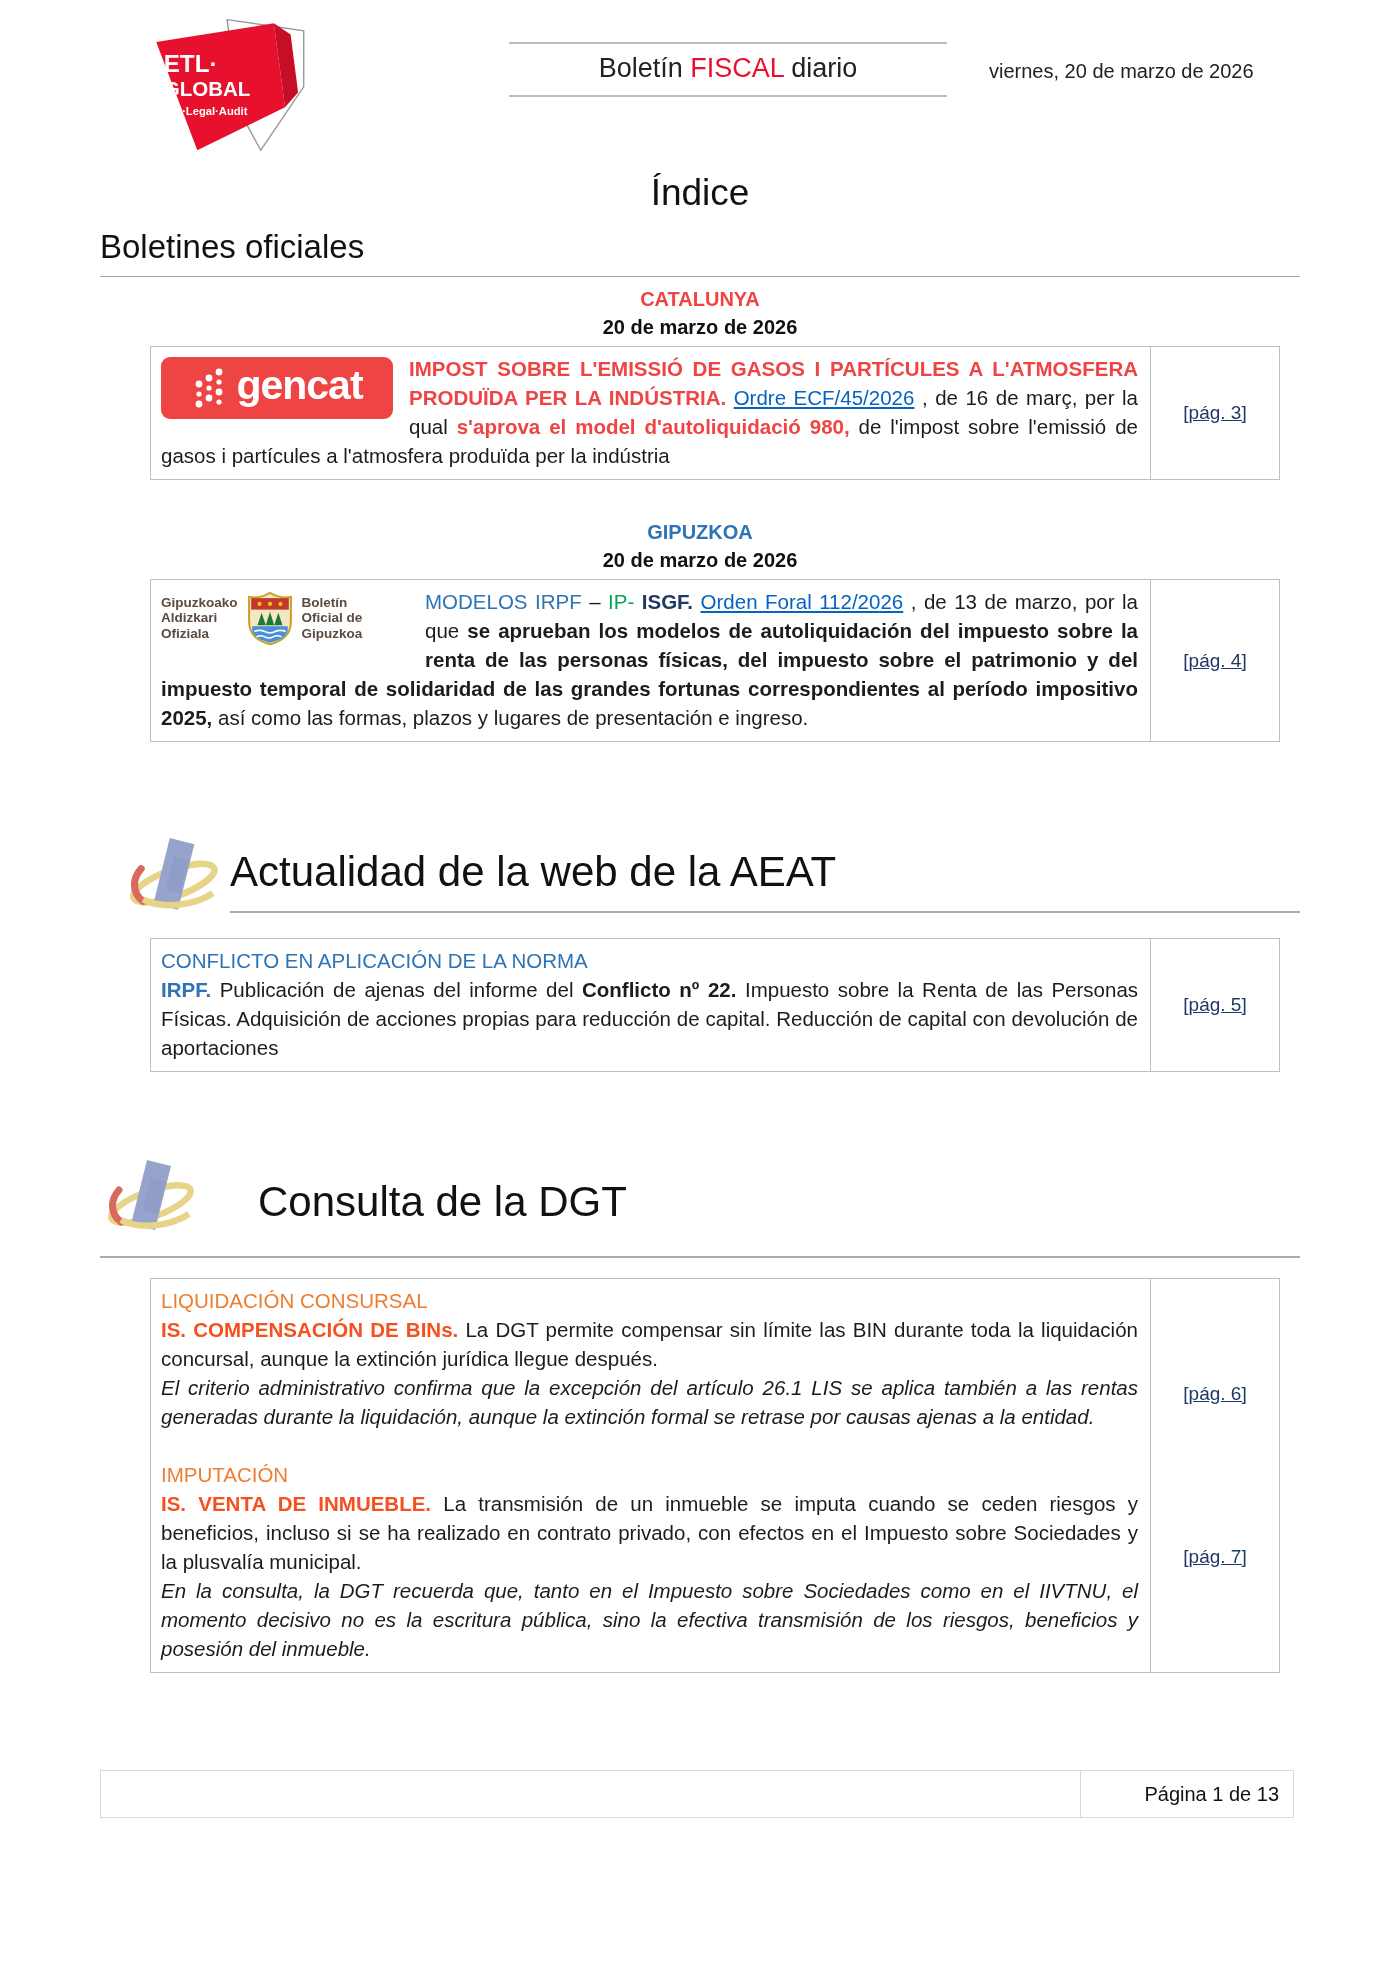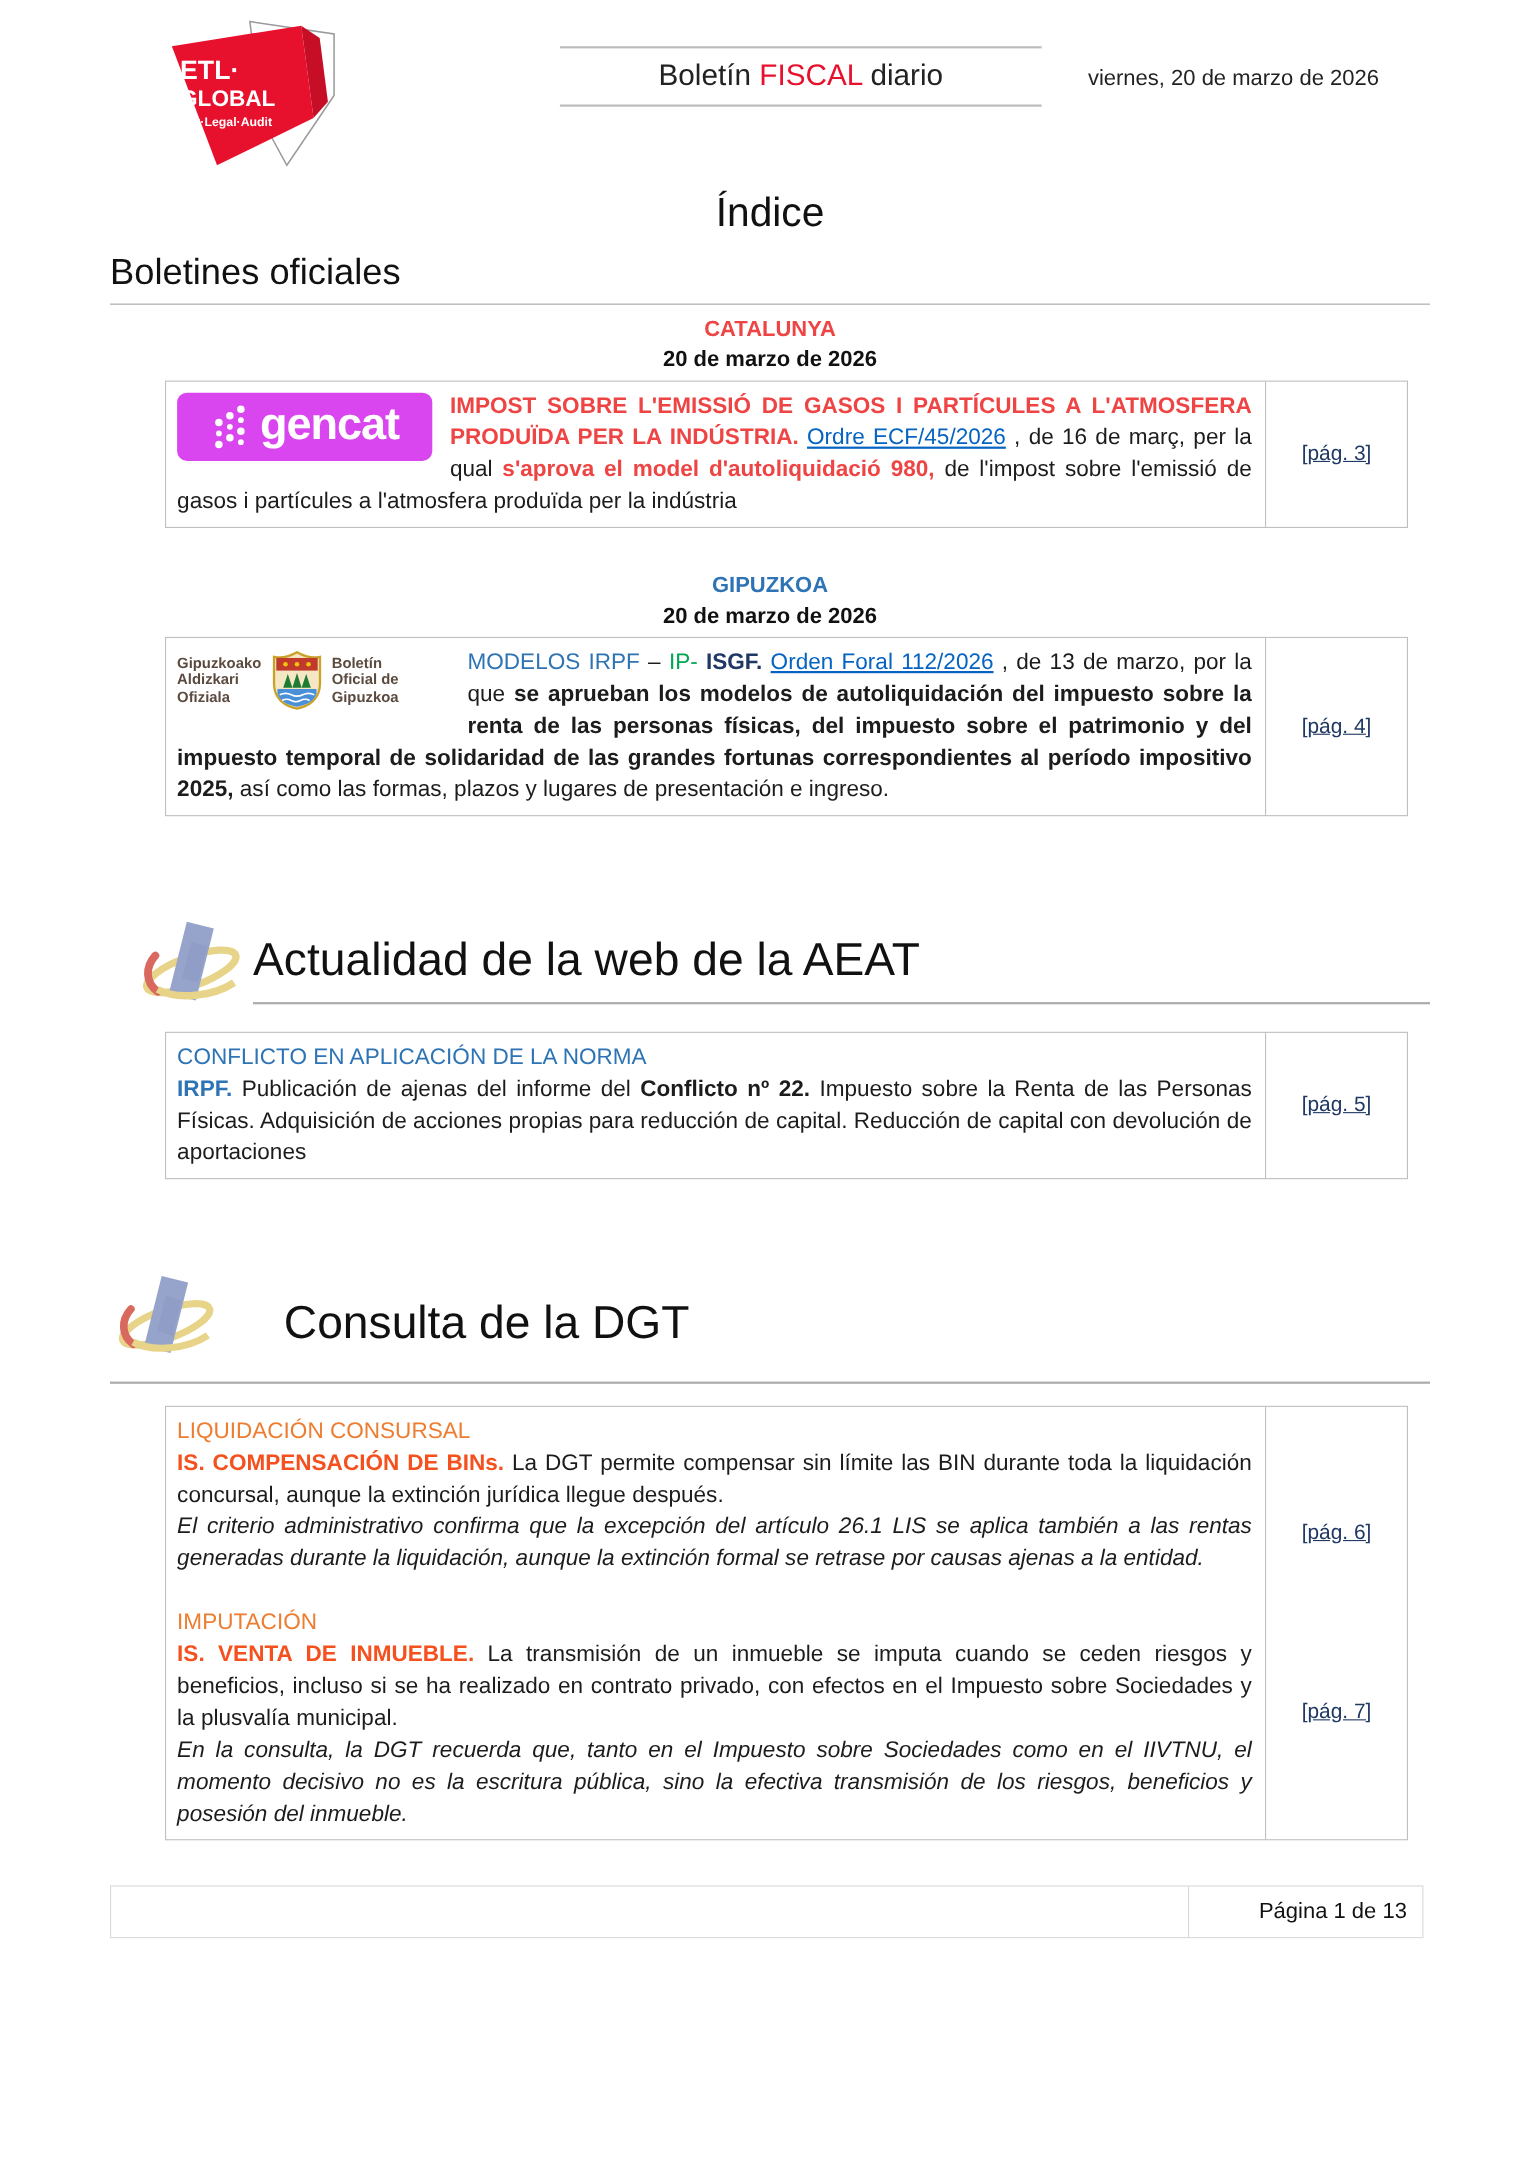--- a/index.html
+++ b/index.html
@@ -42,21 +42,21 @@
   }
   .entry-page{width:128px;flex:none;display:flex;flex-direction:column;align-items:center;justify-content:center;}
   .entry-page.spread{justify-content:space-around;padding:55px 0;box-sizing:border-box;gap:44px;}
   .page-ref{color:#1f3864;text-decoration:underline;font-size:19px;cursor:pointer;white-space:nowrap;}
   .doc-link{color:#0563c1;text-decoration:underline;cursor:pointer;}
   .bold{font-weight:700;}
   .italic{font-style:italic;}
 
   
   .gencat-logo{
-    float:left;width:232px;height:62px;background:#d946ef;border-radius:9px;
+    float:left;width:232px;height:62px;background:#ef4444;border-radius:9px;
     color:#fff;display:flex;align-items:center;justify-content:center;gap:9px;
     margin:3px 16px 4px 0;
   }
   .gencat-word{font-weight:700;font-size:41px;letter-spacing:-1px;line-height:1;padding-bottom:6px;}
 
   
   .bog-logo{float:left;width:252px;margin:3px 12px 2px 0;display:flex;align-items:center;gap:9px;}
   .bog-text{font-size:13.5px;font-weight:700;line-height:15.5px;color:#5b4a3f;}
 
   
@@ -68,21 +68,21 @@
   .section-head.full-rule{margin-left:100px;border-bottom:2px solid #ababab;padding-bottom:10px;}
   .section-head.full-rule .stext{border-bottom:none;padding-bottom:0;margin-left:48px;}
   .shead-logo{flex:none;}
 
   .spacer-a{height:30px;} .spacer-b{height:94px;} .spacer-c{height:86px;}
   .gap-after-head{height:12px;} .gap-after-dgt{height:20px;}
   .block-gap{height:29px;}
 
   
   .footer{
-    position:absolute;top:1714px;left:100px;width:1194px;height:48px;
+    position:absolute;top:1770px;left:100px;width:1194px;height:48px;
     border:1px solid #d9d9d9;display:flex;align-items:stretch;box-sizing:border-box;
   }
   .footer-left{flex:1;border-right:1px solid #d9d9d9;}
   .footer-right{width:198px;display:flex;align-items:center;justify-content:flex-end;padding-right:14px;font-size:20px;color:#111;}
 </style>
 </head>
 <body>
 
 <div class="header">
   <svg class="etl-logo" viewBox="0 0 235 150">

